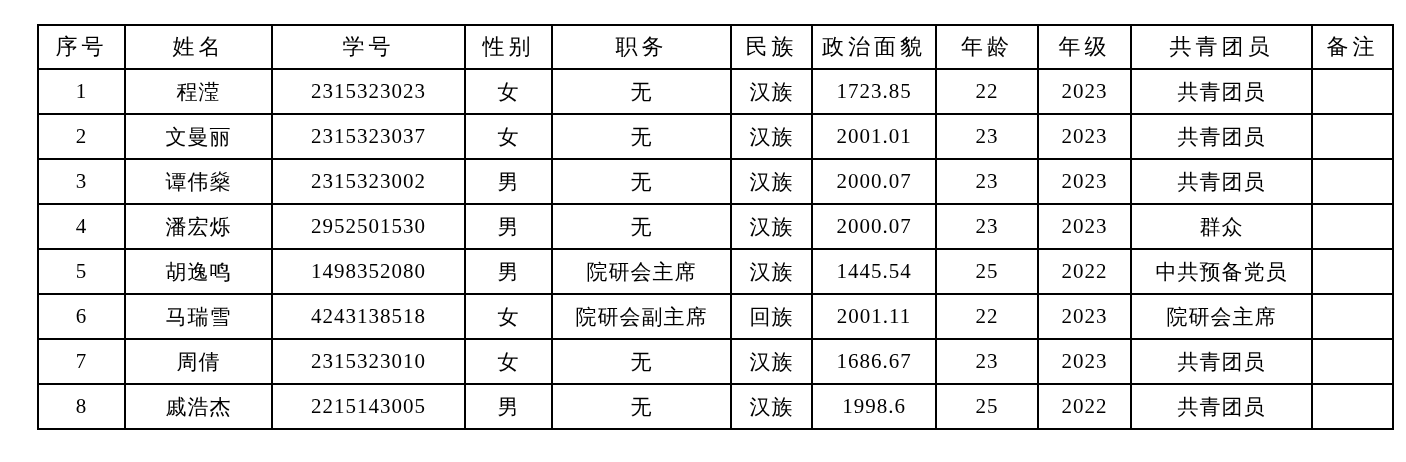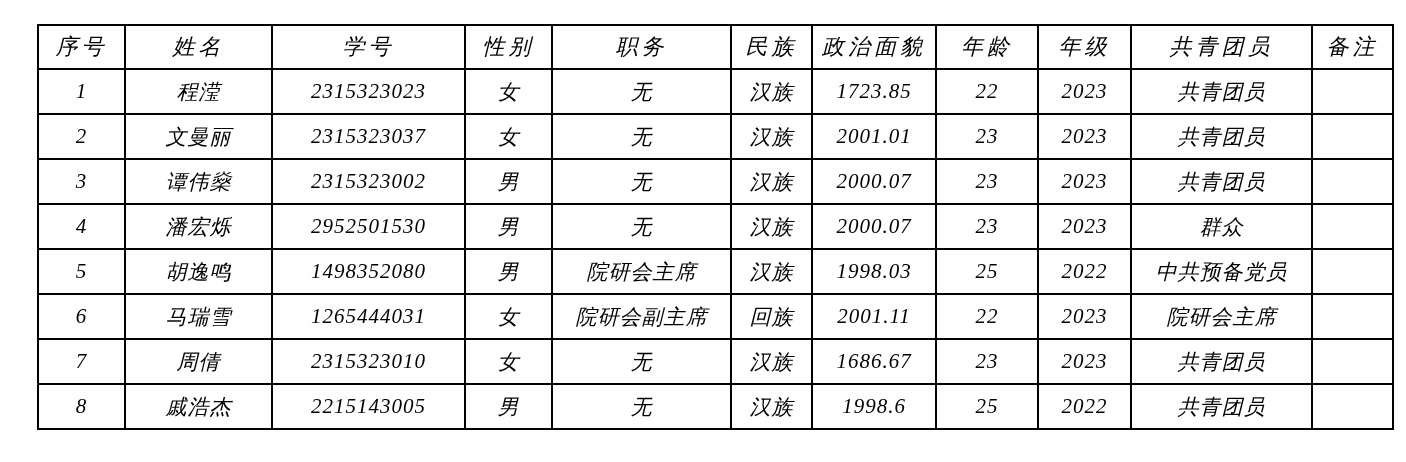--- a/index.html
+++ b/index.html
@@ -19,21 +19,20 @@
     background: #ffffff;
   }
   table.roster {
     position: absolute;
     left: 37px;
     top: 24px;
     width: 1355px;
     border-collapse: collapse;
     table-layout: fixed;
     background: #e5e5e5;
-    font-style: italic;
   }
   table.roster th,
   table.roster td {
     border: 2px solid #000000;
     text-align: center;
     vertical-align: middle;
     padding: 0;
     overflow: hidden;
     white-space: nowrap;
     color: #000000;
@@ -137,30 +136,30 @@
           <td>群众</td>
           <td></td>
         </tr>
         <tr>
           <td>5</td>
           <td>胡逸鸣</td>
           <td>1498352080</td>
           <td>男</td>
           <td>院研会主席</td>
           <td>汉族</td>
-          <td>1998.03</td>
+          <td>1445.54</td>
           <td>25</td>
           <td>2022</td>
           <td>中共预备党员</td>
           <td></td>
         </tr>
         <tr>
           <td>6</td>
           <td>马瑞雪</td>
-          <td>1265444031</td>
+          <td>4243138518</td>
           <td>女</td>
           <td>院研会副主席</td>
           <td>回族</td>
           <td>2001.11</td>
           <td>22</td>
           <td>2023</td>
           <td>院研会主席</td>
           <td></td>
         </tr>
         <tr>

